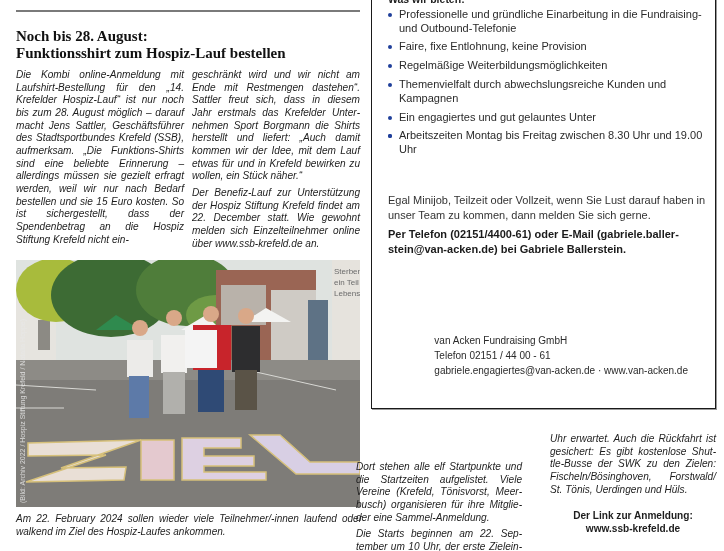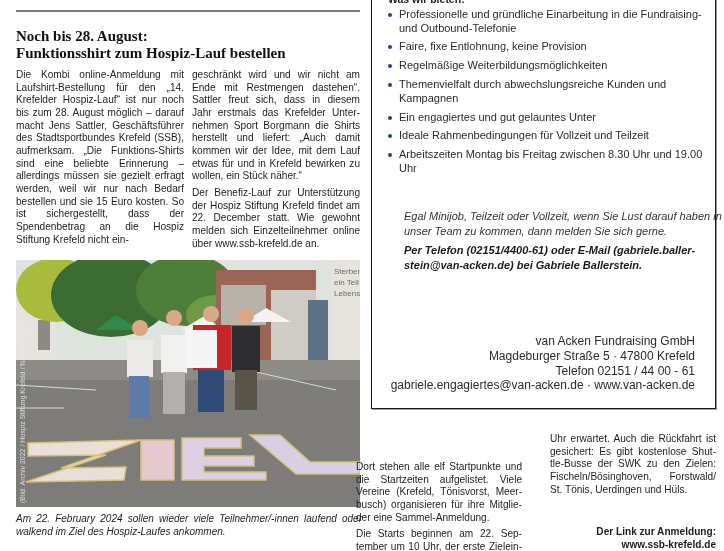--- a/index.html
+++ b/index.html
@@ -4,53 +4,53 @@
 <style>
   html, body { margin: 0; padding: 0; background: #ffffff; }
   body { width: 724px; height: 551px; position: relative; overflow: hidden;
          font-family: "Liberation Sans", sans-serif; color: #1a1a1a; }
 
   
   .top-rule { position: absolute; left: 16px; top: 10px; width: 344px; height: 2px; background: #7a7a7a; }
   .headline { position: absolute; left: 16px; top: 28px; width: 350px;
               font-family: "Liberation Serif", serif; font-weight: bold; font-size: 15px; line-height: 17px; color: #111; margin: 0; }
   .col { position: absolute; font-size: 10.1px; line-height: 12.65px; text-align: justify; color: #1d1d1d; }
-  .col p { margin: 0 0 4px 0; hyphens: manual; }
+  .col p { margin: 0 0 4px 0; hyphens: manual; font-style: italic; }
   .col-a { left: 16px; top: 69px; width: 168px; }
   .col-b { left: 192px; top: 69px; width: 168px; }
 
   .photo { position: absolute; left: 16px; top: 260px; width: 344px; height: 247px; overflow: hidden; background: #ef4444; }
   .photo svg { display: block; }
   .photo-credit { position: absolute; left: 3px; bottom: 4px; transform-origin: left bottom; transform: rotate(-90deg) translateY(100%);
                   font-size: 7px; color: #e8e8e8; white-space: nowrap; opacity: 0.85; }
   .caption { position: absolute; left: 16px; top: 513px; width: 346px; font-style: italic; font-size: 10px; line-height: 12.5px; text-align: justify; color: #1d1d1d; margin: 0; }
 
   
   .ad-box { position: absolute; left: 371px; top: -2px; width: 343px; height: 409px; border: 1.5px solid #1a1a1a; box-shadow: 1px 1px 0 #9a9a9a; background: #fff; }
   .ad-heading { position: absolute; left: 16px; top: -6px; font-weight: bold; font-size: 10.5px; color: #222; }
   .benefits { position: absolute; left: 14px; top: 9px; width: 320px; margin: 0; padding: 0; list-style: none; }
   .benefits li { position: relative; padding-left: 13px; font-size: 11px; line-height: 13.5px; margin-bottom: 5.4px; color: #2a2a2a; }
   .benefits li .bullet { position: absolute; left: 2px; top: 5px; width: 4px; height: 4px; border-radius: 50%; background: #1f3f9a; }
-  .ad-para { position: absolute; left: 16px; width: 320px; font-size: 11px; line-height: 15px; color: #333; margin: 16px; font-style: italic; }
+  .ad-para { position: absolute; left: 16px; width: 320px; font-size: 11px; line-height: 15px; color: #333; margin: 0; }
   .ad-para.p1 { top: 194px; }
   .ad-para.p2 { top: 228px; font-weight: bold; color: #1a1a1a; }
 
   .logo { position: absolute; right: 14px; top: 283px; text-align: right; }
   .logo-word { font-size: 38px; line-height: 34px; letter-spacing: -0.5px; }
   .logo-van { color: #707274; }
   .logo-acken { color: #1b3d93; }
   .logo-bar { display: block; margin-left: auto; width: 160px; height: 9px; background: #1b3d93; color: #fff; font-size: 5.5px; font-weight: bold; line-height: 9px; text-align: left; padding-left: 4px; box-sizing: border-box; margin-top: 3px; }
 
-  .contact { position: absolute; right: 20px; top: 335px; text-align: right; font-size: 12px; line-height: 14.8px; color: #2a2a2a; }
+  .contact { position: absolute; right: 27px; top: 335px; text-align: left; font-size: 10px; line-height: 14.8px; color: #2a2a2a; }
   .contact div { white-space: nowrap; }
 
   
   .col-c { left: 356px; top: 433px; width: 166px; margin-top: 28px; }
   .col-d { left: 550px; top: 433px; width: 166px; }
-  .col-d .link-block { margin-top: 30px; font-weight: bold; text-align: right; }
+  .col-d .link-block { margin-top: 14px; font-weight: bold; text-align: center; }
 </style>
 </head>
 <body>
 
 <div class="top-rule"></div>
 <h1 class="headline">
   <span>Noch bis 28. August:</span><br>
   <span>Funktionsshirt zum Hospiz-Lauf bestellen</span>
 </h1>
 
@@ -120,30 +120,29 @@
 <p class="caption">Am 22. February 2024 sollen wieder viele Teilnehmer/-innen laufend oder walkend im Ziel des Hospiz-Laufes ankommen.</p>
 
 <div class="ad-box">
   <div class="ad-heading">Was wir bieten:</div>
   <ul class="benefits">
     <li><span class="bullet"></span><span>Professionelle und gründliche Einarbeitung in die Fundraising- und Outbound-Telefonie</span></li>
     <li><span class="bullet"></span><span>Faire, fixe Entlohnung, keine Provision</span></li>
     <li><span class="bullet"></span><span>Regelmäßige Weiterbildungsmöglichkeiten</span></li>
     <li><span class="bullet"></span><span>Themenvielfalt durch abwechslungsreiche Kunden und Kampagnen</span></li>
     <li><span class="bullet"></span><span>Ein engagiertes und gut gelauntes Unter</span></li>
-    <li><span class="bullet"></span><span>Ideale Rahmenbedingungen für Vollzeit und Teilzeit</span></li>
+    <li><span class="bullet"></span></li>
     <li><span class="bullet"></span><span>Arbeitszeiten Montag bis Freitag zwischen 8.30 Uhr und 19.00 Uhr</span></li>
   </ul>
   <p class="ad-para p1">Egal Minijob, Teilzeit oder Vollzeit, wenn Sie Lust darauf haben in unser Team zu kommen, dann melden Sie sich gerne.</p>
   <p class="ad-para p2">Per Telefon (02151/4400-61) oder E-Mail (gabriele.baller­stein@van-acken.de) bei Gabriele Ballerstein.</p>
 
 
   <div class="contact">
     <div>van Acken Fundraising GmbH</div>
-    <div>Magdeburger Straße 5 · 47800 Krefeld</div>
     <div>Telefon 02151 / 44 00 - 61</div>
     <div>gabriele.engagiertes@van-acken.de · www.van-acken.de</div>
   </div>
 </div>
 
 <div class="col col-c">
   <p>Dort stehen alle elf Startpunkte und die Startzeiten aufgelistet. Viele Vereine (Krefeld, Tönisvorst, Meer­busch) organisieren für ihre Mitglie­der eine Sammel-Anmeldung.</p>
   <p>Die Starts beginnen am 22. Sep­tember um 10 Uhr, der erste Zielein­lauf am Hospiz wird für ca. 11.45</p>
 </div>
 <div class="col col-d">

